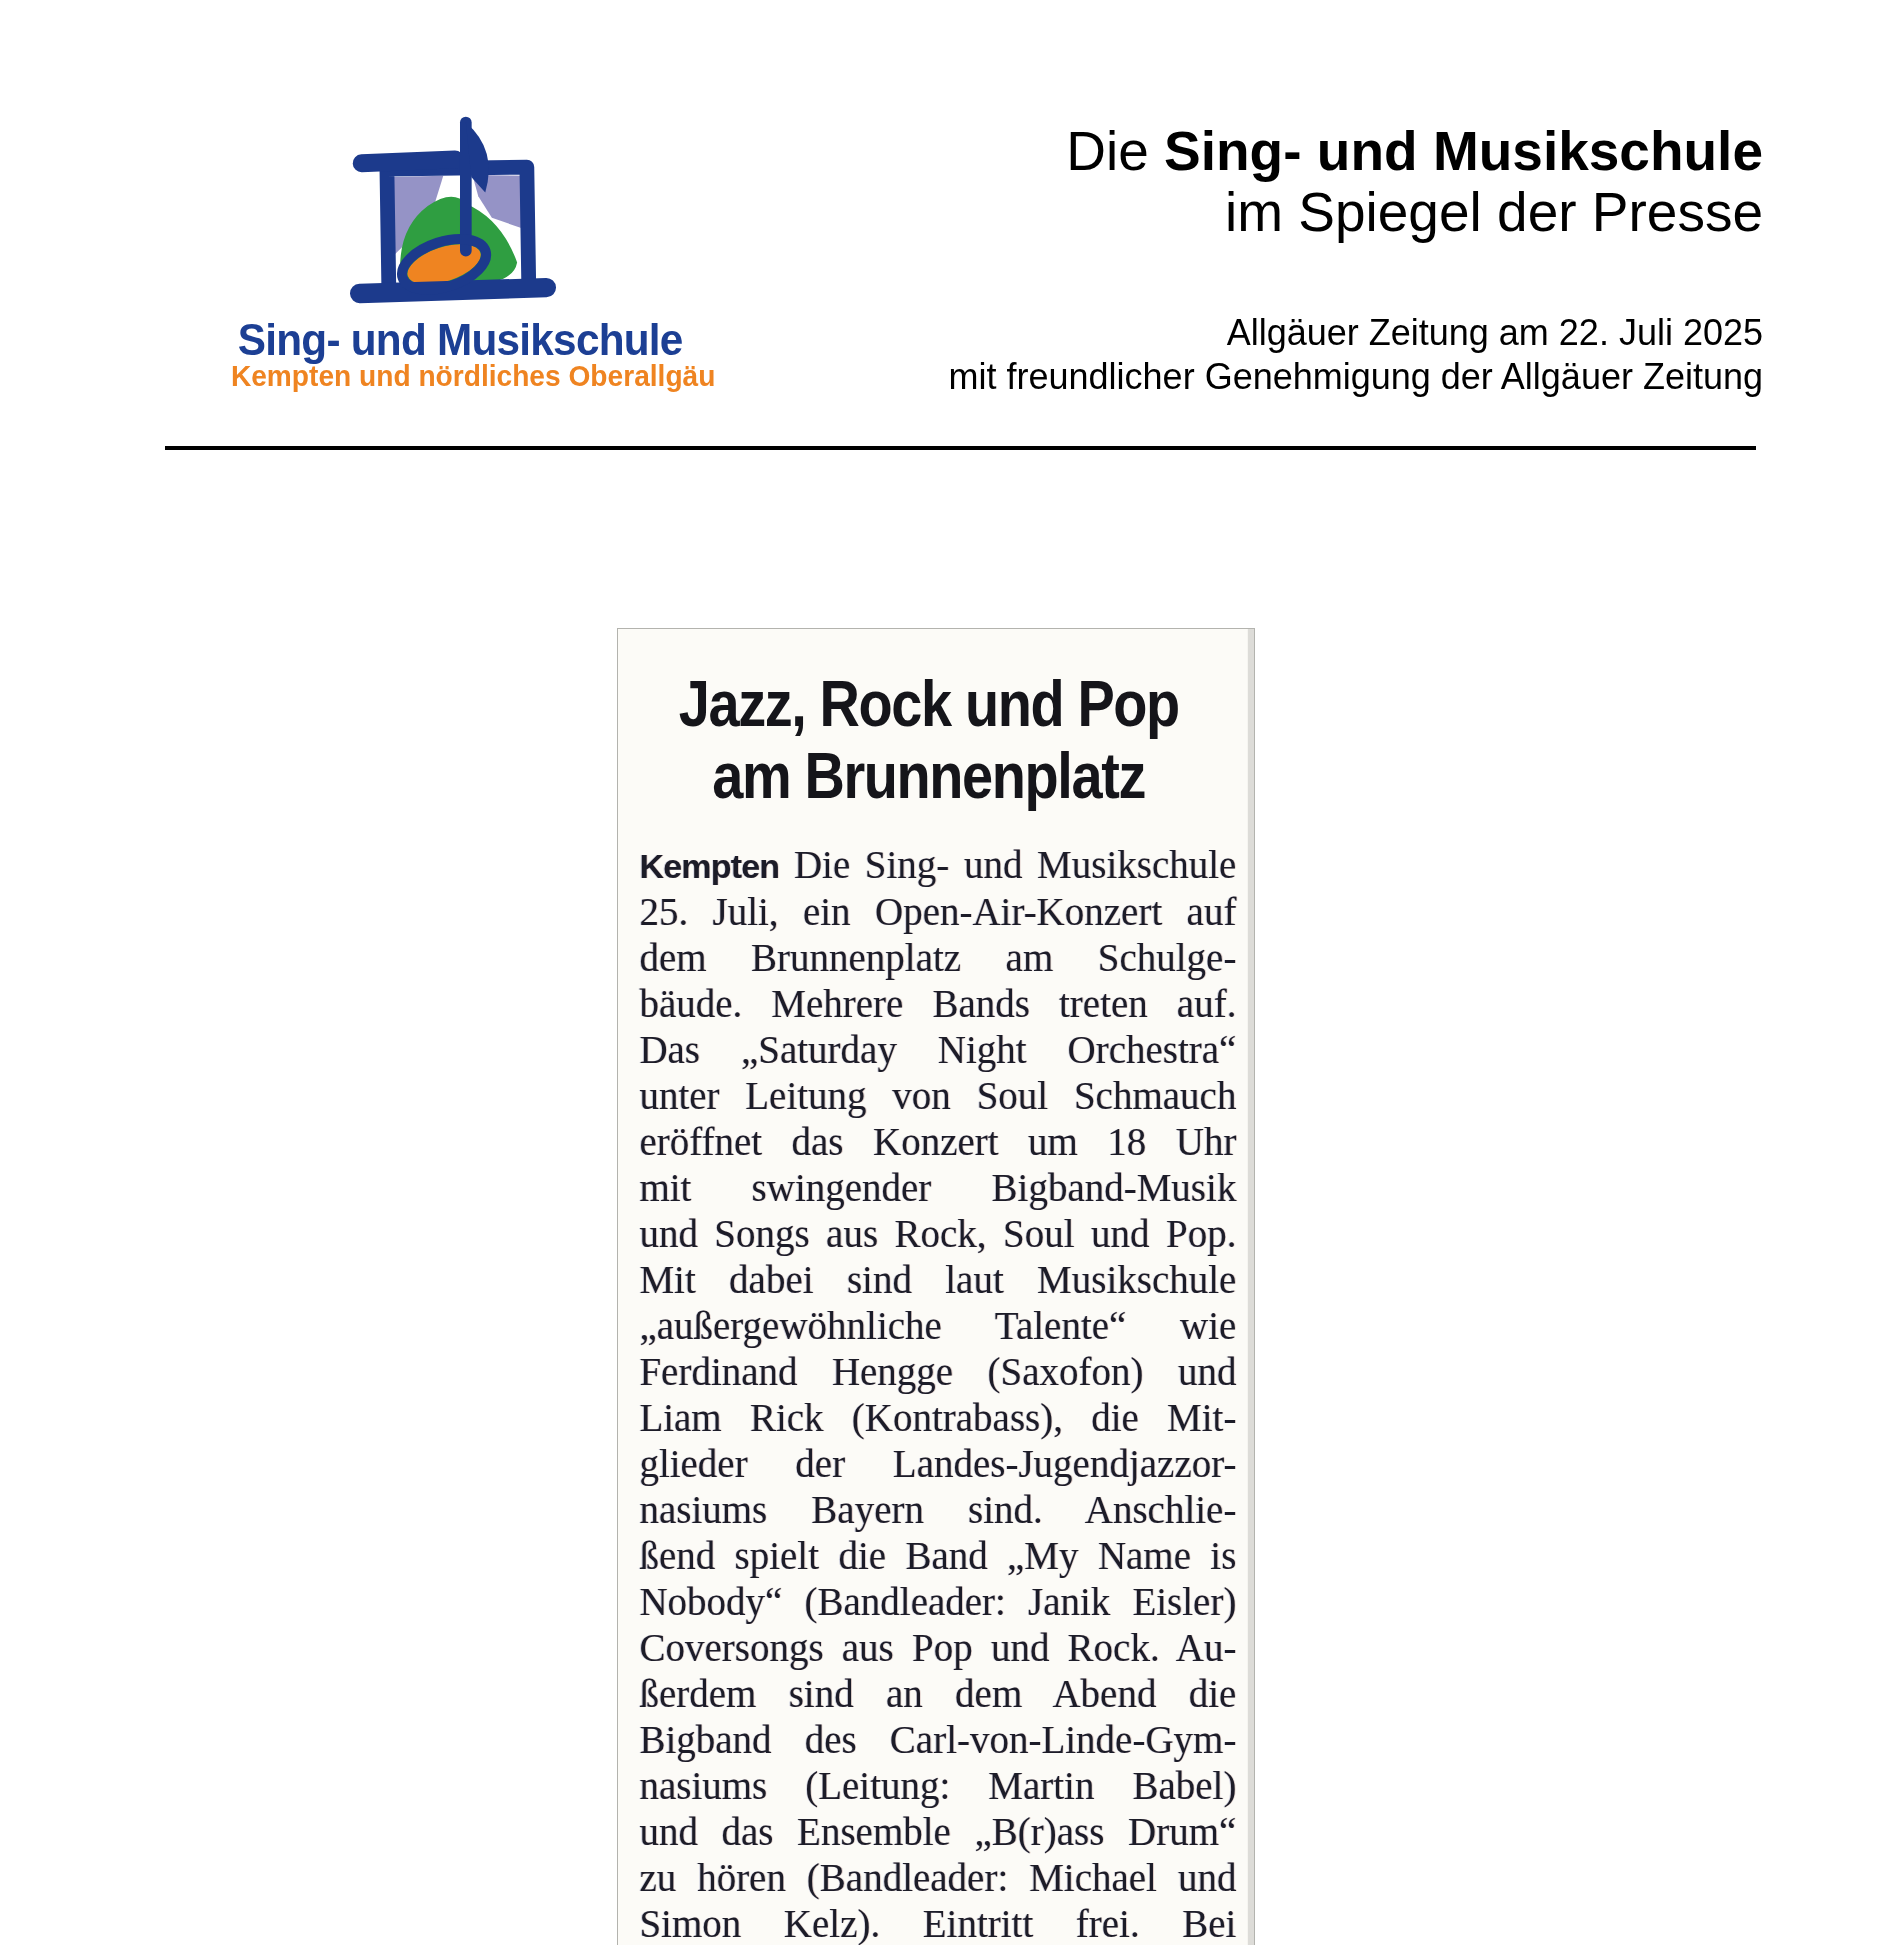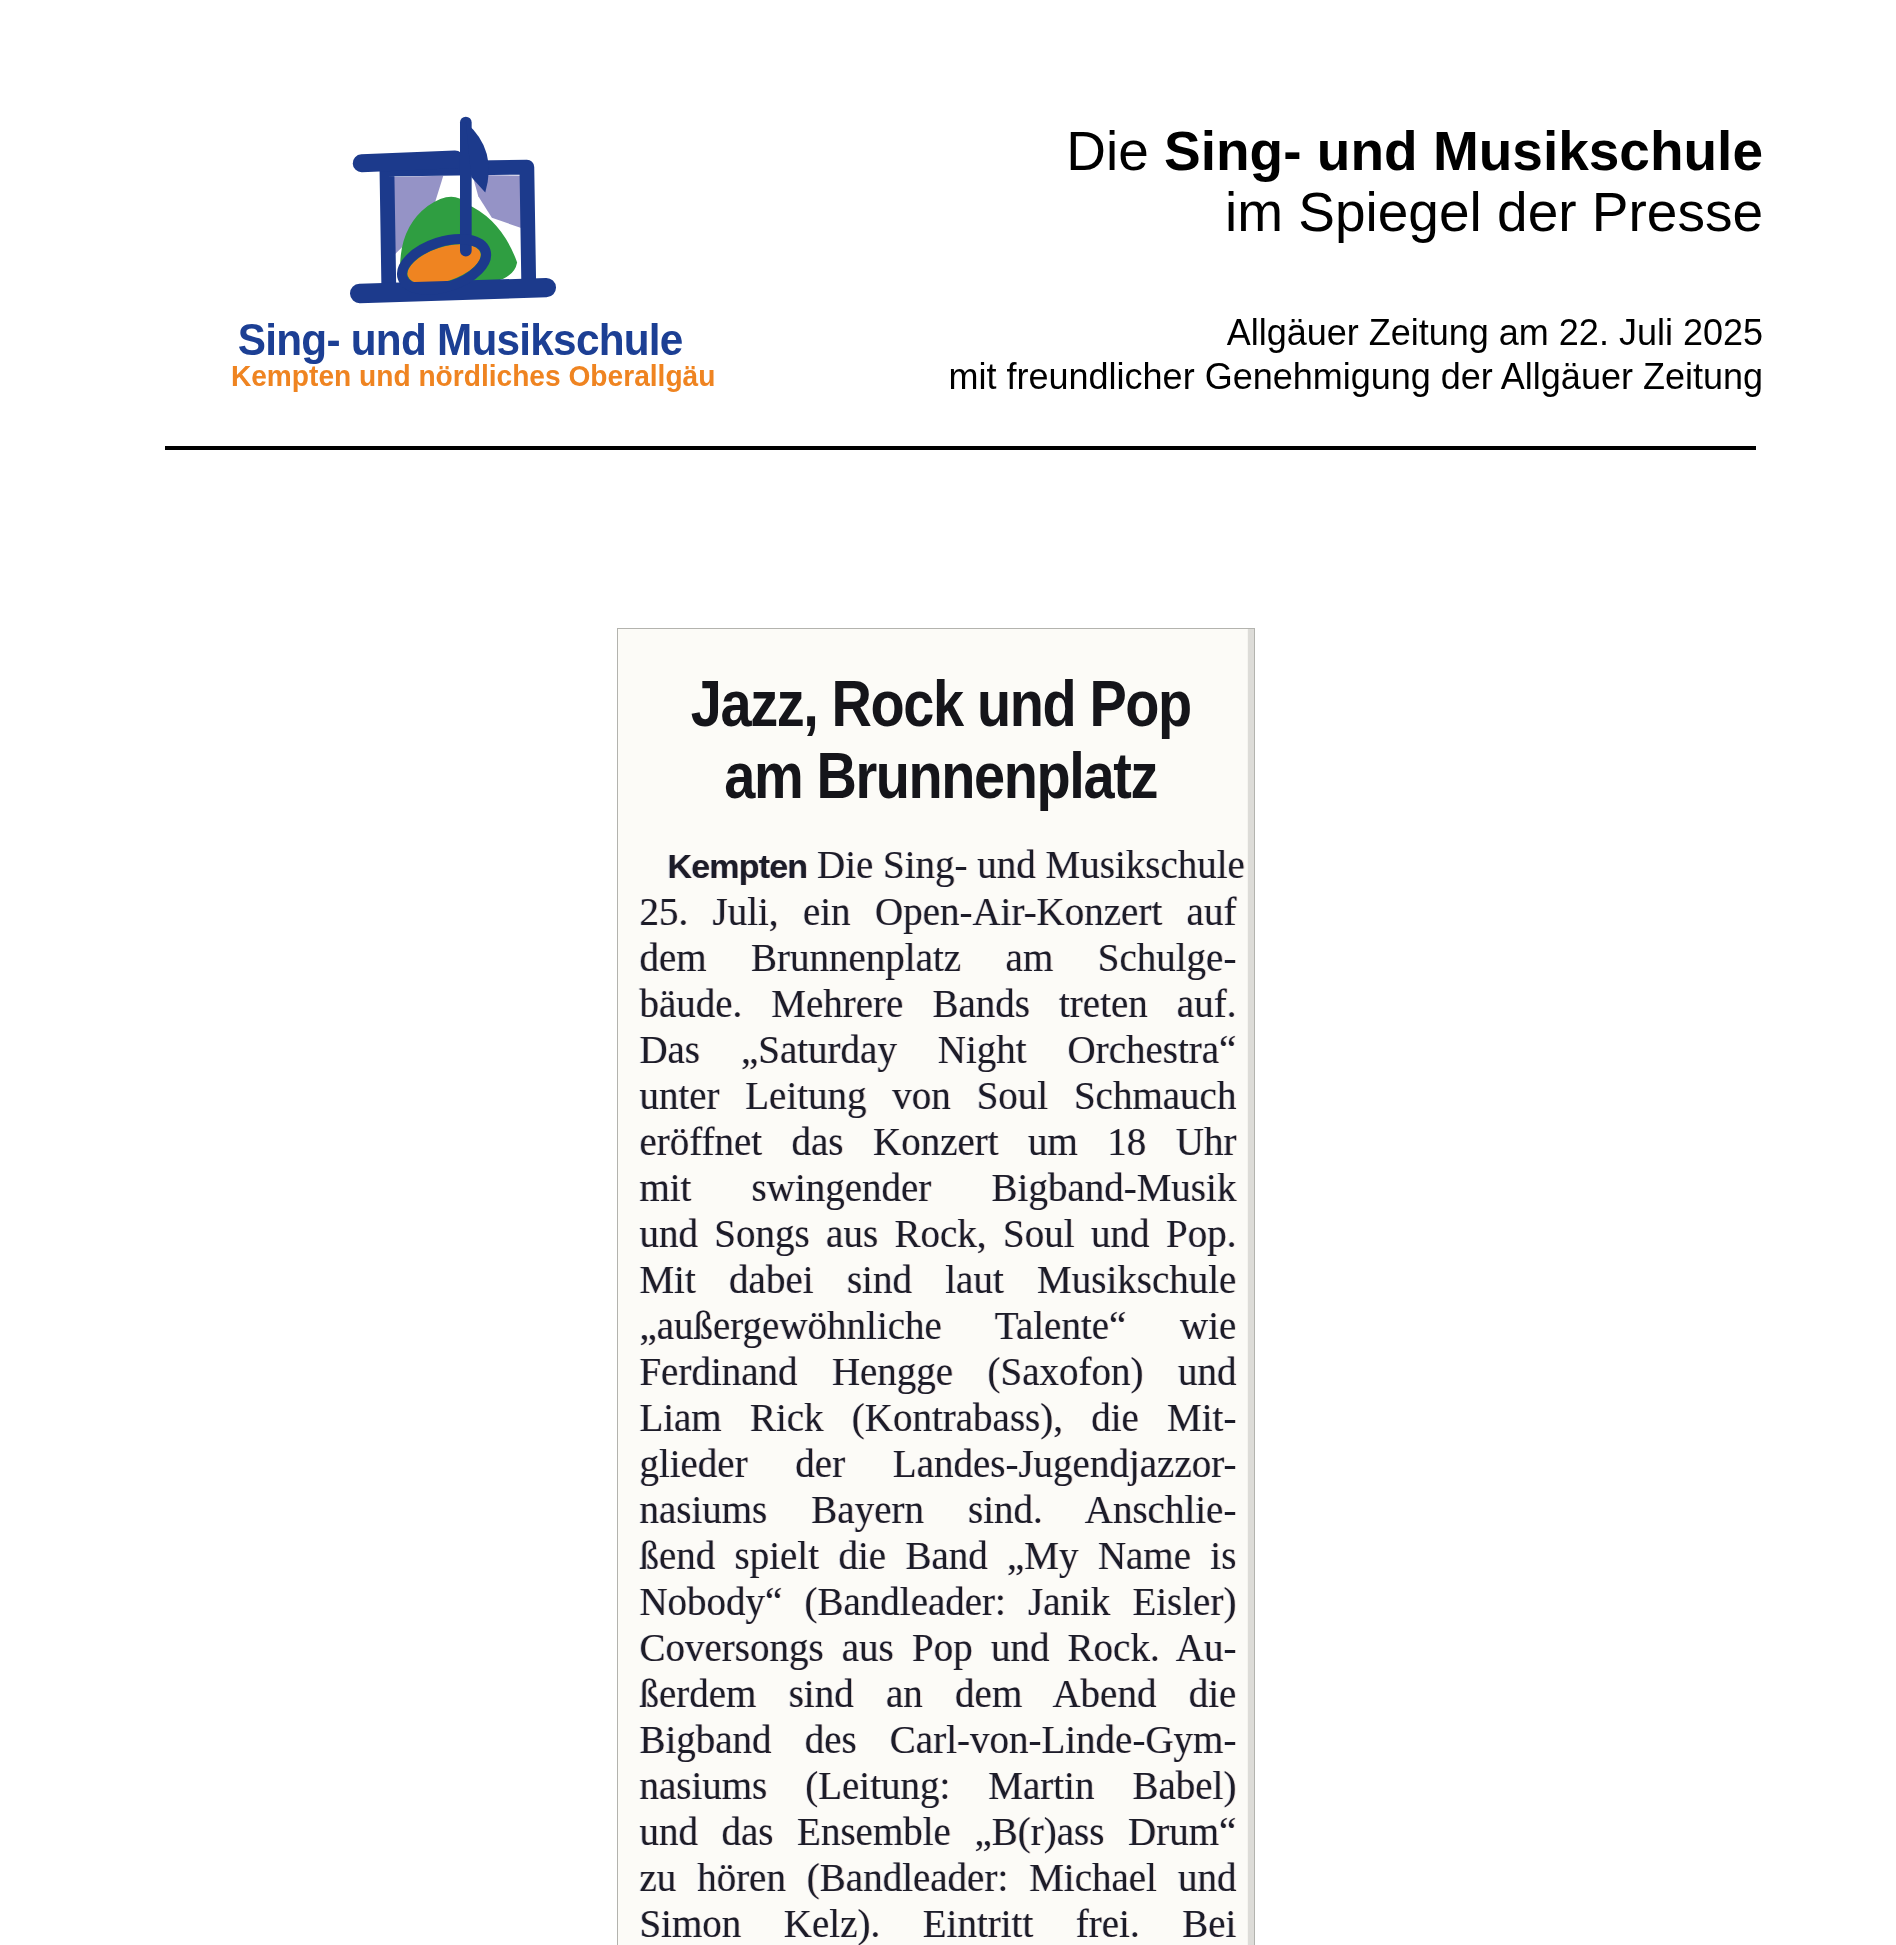--- a/index.html
+++ b/index.html
@@ -41,41 +41,41 @@
   #rule-top{top:446px;}
   
   #clipping{
     position:absolute;left:617px;top:628px;width:638px;height:1470px;
     background:#fcfbf7;
     border:1.2px solid #b3b3ae;
     box-sizing:border-box;
     box-shadow: inset -6.2px -4.7px 0 rgba(150,150,145,0.30);
   }
   #headline{
-    position:absolute;left:24px;top:39px;width:597px;
+    position:absolute;left:12px;top:39px;width:597px;
     text-align:center;color:#15151a;
   }
   .headline-line{
     display:inline-block;font-weight:bold;font-size:65px;line-height:72px;
     letter-spacing:-1.6px;transform:scaleX(0.86);transform-origin:center;
     white-space:nowrap;font-family:"Liberation Sans","DejaVu Sans",sans-serif;
   }
   #article-body{
     position:absolute;left:21.4px;top:213px;width:597px;
     font-family:"Liberation Serif","DejaVu Serif",serif;
     font-size:39px;line-height:46px;color:#1c1c28;
   }
   #article-body .line{
     text-align:justify;text-align-last:justify;
     white-space:nowrap;
     text-shadow: 0.8px 0 0 rgba(130,60,50,0.22), -0.8px 0 0 rgba(50,60,130,0.22);
   }
   #article-body .lead{
     font-family:"Liberation Sans","DejaVu Sans",sans-serif;
-    font-weight:bold;font-size:34px;letter-spacing:-0.8px;margin-left:28px;
+    font-weight:bold;font-size:34px;letter-spacing:-0.8px;
   }
 </style>
 </head>
 <body>
 
 <div id="page">
 
   <div id="logo-block">
     <svg id="logo-art" viewBox="0 0 530 545" xmlns="http://www.w3.org/2000/svg">
 

